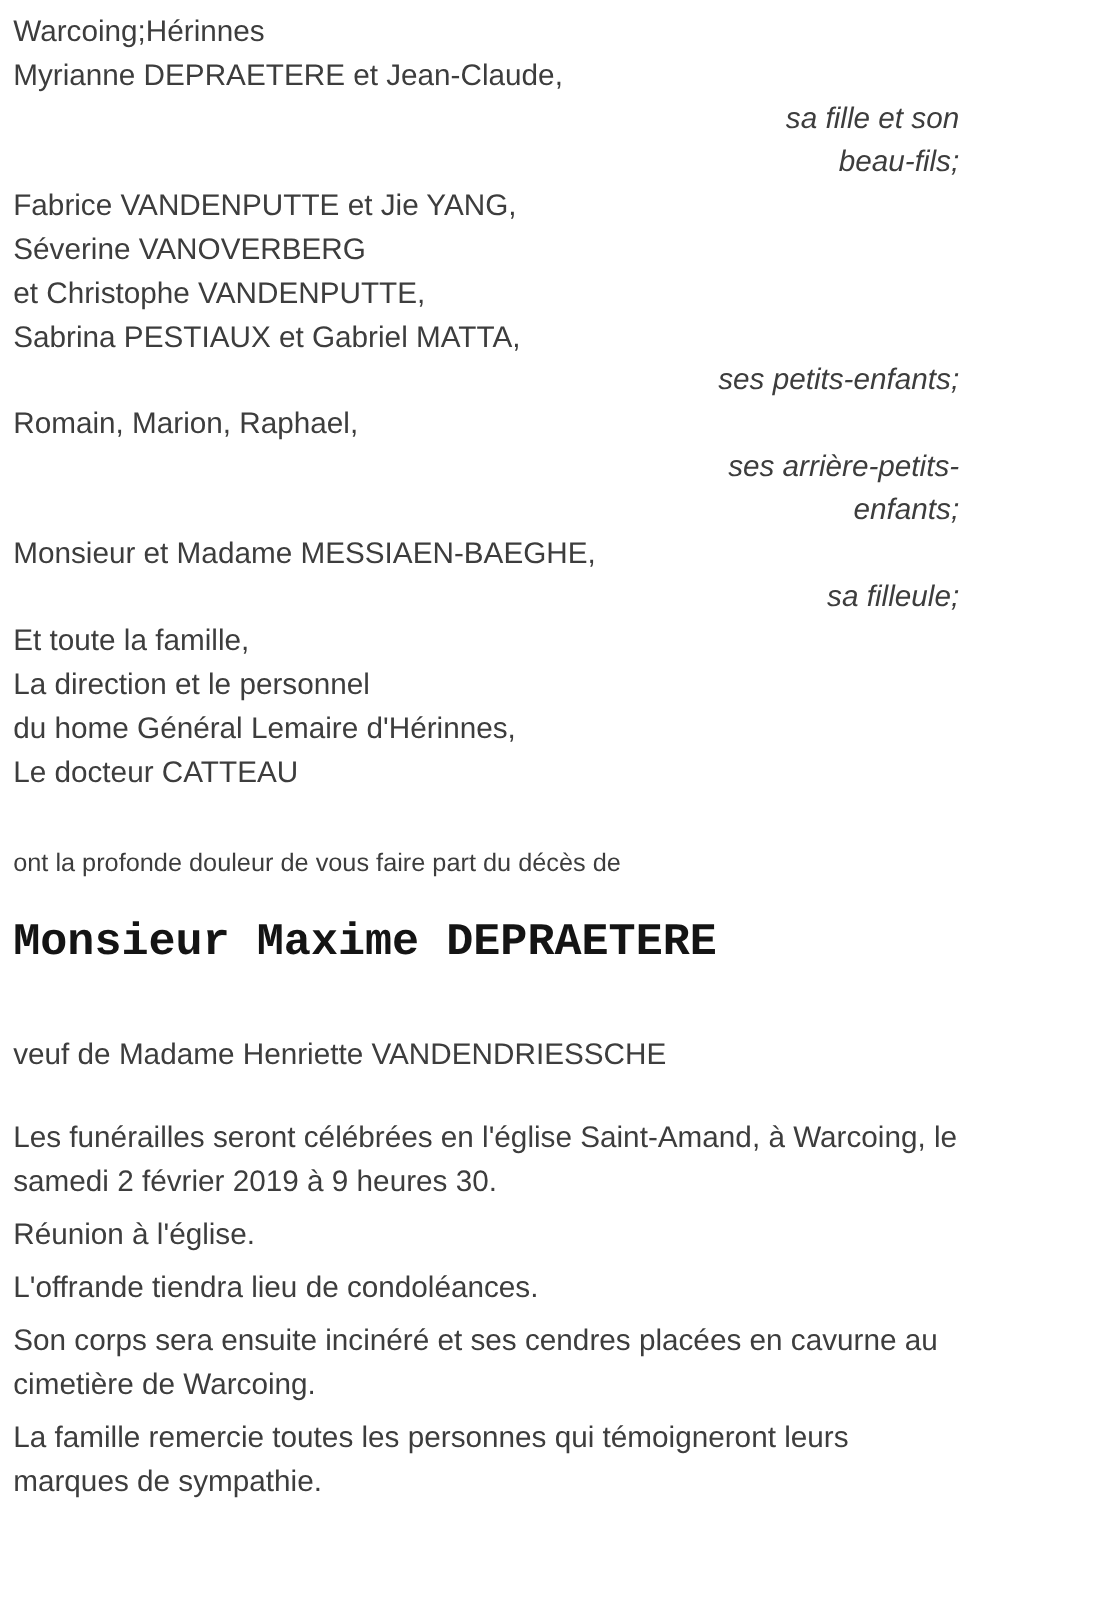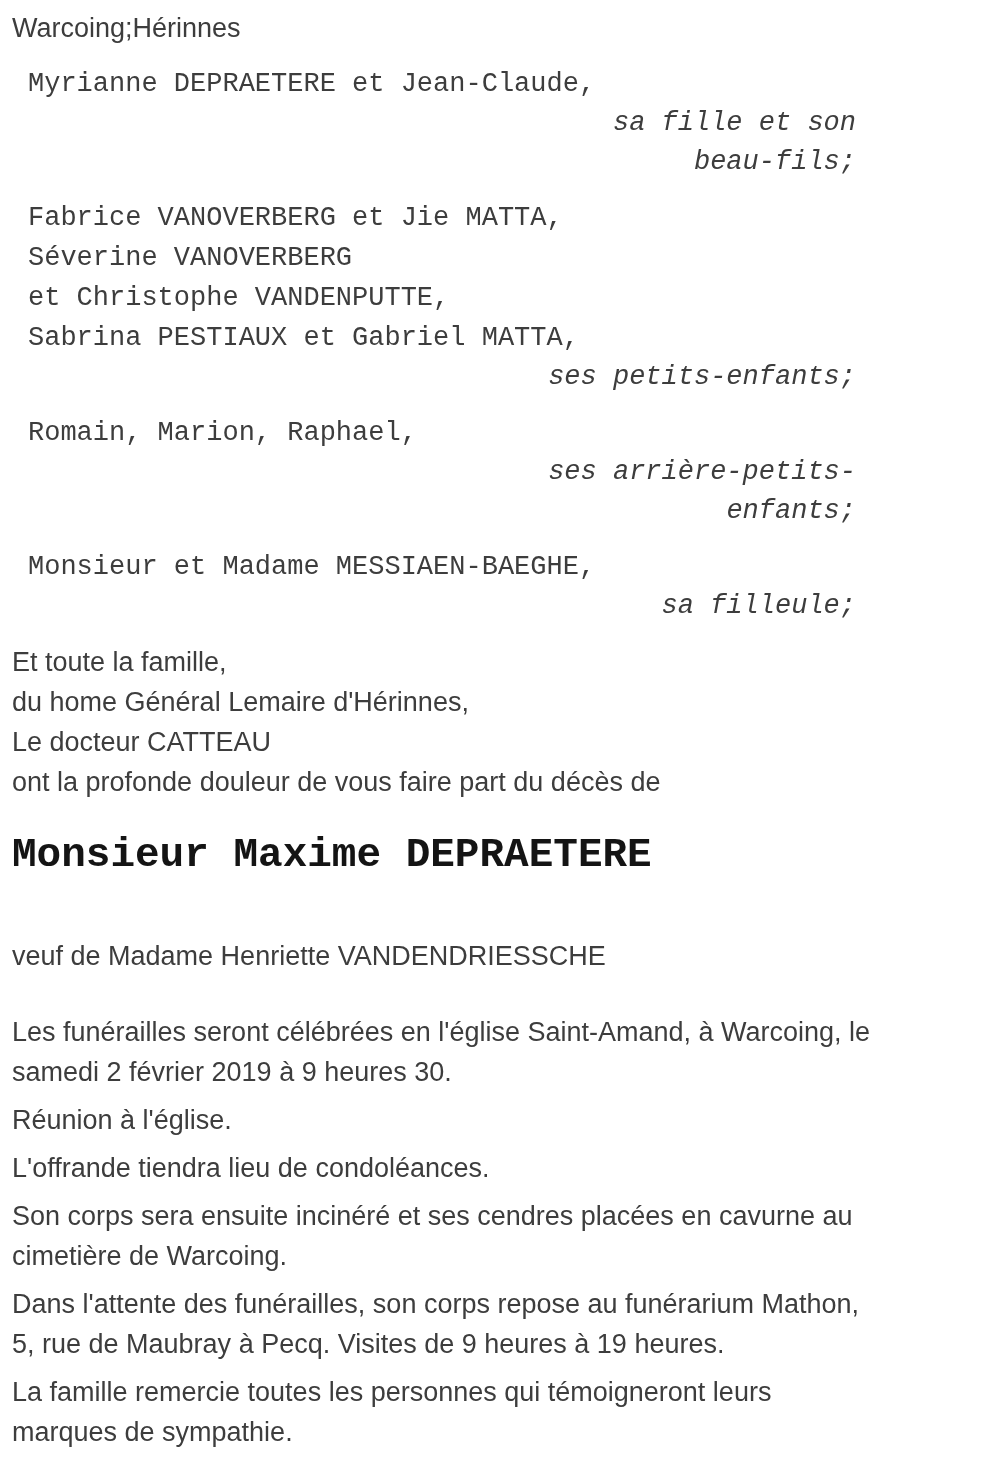--- a/index.html
+++ b/index.html
@@ -24,24 +24,25 @@
     font-size: 27px;
     line-height: 40px;
     white-space: nowrap;
   }
   .relation {
     text-align: right;
     font-style: italic;
     font-size: 27px;
     line-height: 39px;
   }
-  .group { margin: 16px; font-family: Liberation Mono, monospace; }
+  .group { margin: 0; }
   .family-block { margin: 0; }
   .intro {
-    font-size: 27px;
+    margin-top: 42px;
+    font-size: 23px;
     line-height: 40px;
   }
   .title {
     margin-top: 28px;
     font-size: 41px;
     line-height: 50px;
     font-weight: bold;
     color: #141414;
     font-family: Liberation Mono, monospace;
   }
@@ -68,21 +69,21 @@
 
   <div class="group">
     <div class="line">Myrianne DEPRAETERE et Jean-Claude,</div>
     <div class="relation">
       <div>sa fille et son</div>
       <div>beau-fils;</div>
     </div>
   </div>
 
   <div class="group">
-    <div class="line">Fabrice VANOVERBERG et Jie MATTA,</div>
+    <div class="line">Fabrice VANDENPUTTE et Jie YANG,</div>
     <div class="line">Séverine VANOVERBERG</div>
     <div class="line">et Christophe VANDENPUTTE,</div>
     <div class="line">Sabrina PESTIAUX et Gabriel MATTA,</div>
     <div class="relation">
       <div>ses petits-enfants;</div>
     </div>
   </div>
 
   <div class="group">
     <div class="line">Romain, Marion, Raphael,</div>
@@ -94,32 +95,32 @@
 
   <div class="group">
     <div class="line">Monsieur et Madame MESSIAEN-BAEGHE,</div>
     <div class="relation">
       <div>sa filleule;</div>
     </div>
   </div>
 
   <div class="family-block">
     <div class="line">Et toute la famille,</div>
+    <div class="line">La direction et le personnel</div>
     <div class="line">du home Général Lemaire d'Hérinnes,</div>
     <div class="line">Le docteur CATTEAU</div>
   </div>
 
   <div class="intro">ont la profonde douleur de vous faire part du décès de</div>
 
   <div class="title">Monsieur Maxime DEPRAETERE</div>
 
   <div class="widower">veuf de Madame Henriette VANDENDRIESSCHE</div>
 
   <div class="details">
     <p class="para">Les funérailles seront célébrées en l'église Saint-Amand, à Warcoing, le samedi 2 février 2019 à 9 heures 30.</p>
     <p class="para">Réunion à l'église.</p>
     <p class="para">L'offrande tiendra lieu de condoléances.</p>
     <p class="para">Son corps sera ensuite incinéré et ses cendres placées en cavurne au cimetière de Warcoing.</p>
-    <p class="para">Dans l'attente des funérailles, son corps repose au funérarium Mathon, 5, rue de Maubray à Pecq. Visites de 9 heures à 19 heures.</p>
     <p class="para">La famille remercie toutes les personnes qui témoigneront leurs marques de sympathie.</p>
   </div>
 
 </div>
 
 </body></html>

